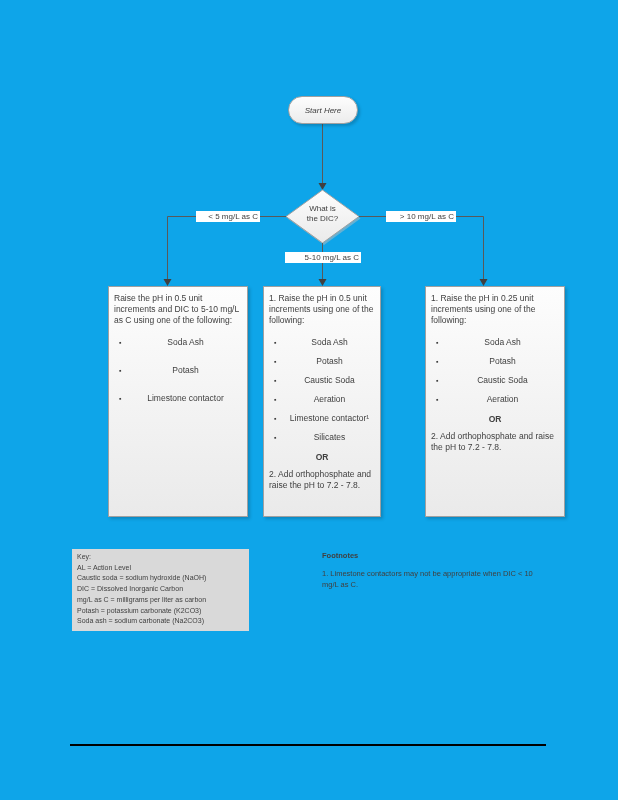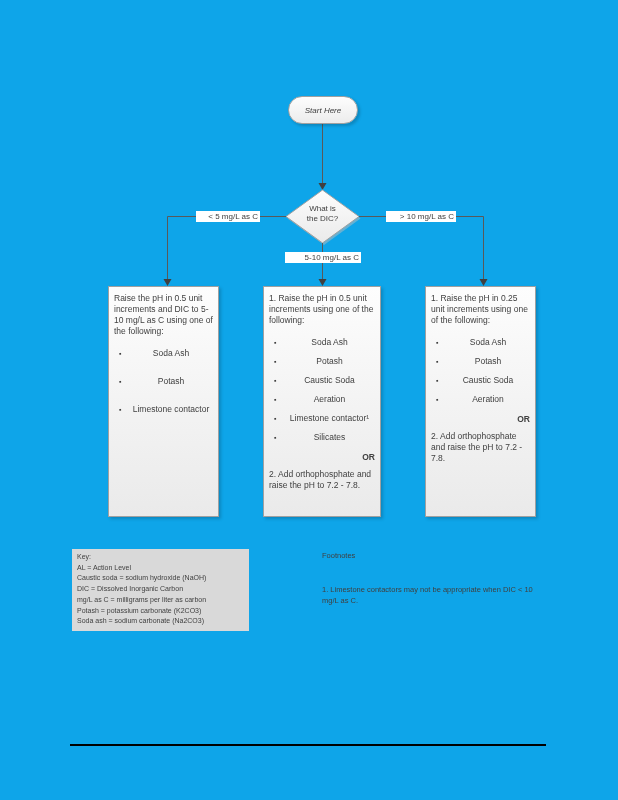--- a/index.html
+++ b/index.html
@@ -47,60 +47,60 @@
     text-align: right;
     padding: 0 2px;
     white-space: nowrap;
   }
   #branch-left-label  { left: 196px; top: 211px; width: 64px; }
   #branch-right-label { left: 386px; top: 211px; width: 70px; }
   #branch-center-label{ left: 285px; top: 252px; width: 76px; }
   .flowbox {
     position: absolute;
     top: 286px;
-    width: 111px; height: 231px;
+    width: 140px; height: 231px;
     border: 1px solid #a0a0a0;
     background: linear-gradient(#fdfdfd, #eaeaea);
     box-shadow: 2px 2px 3px rgba(0,0,0,0.18);
     padding: 6px 5px;
     font-size: 8.5px;
     line-height: 11px;
   }
   #box-left   { left: 108px; }
   #box-center { left: 263px; width: 118px; }
   #box-right  { left: 425px; }
   .flowbox ul { list-style: none; margin: 11px 0 0 0; padding-left: 15px; text-align: center; }
   .flowbox li { position: relative; margin-bottom: 8px; }
   .flowbox li::before {
     content: "▪";
     position: absolute;
     left: -10px; top: 0;
     font-size: 7px;
   }
   #box-left li { margin-bottom: 17px; }
-  .or-line { text-align: right; font-weight: bold; margin: 9px 0 6px 0; }
+  .or-line { text-align: center; font-weight: bold; margin: 9px 0 6px 0; }
   .step2 { margin-top: 2px; }
   #key-box {
     position: absolute;
     left: 72px; top: 549px;
     width: 177px; height: 82px;
     background: #d9d9d9;
     padding: 3px 5px;
     font-size: 7px;
     line-height: 10.7px;
   }
   #key-box div { white-space: nowrap; }
   #footnotes {
     position: absolute;
     left: 322px; top: 550px;
     width: 230px;
     font-size: 7.5px;
     line-height: 11.5px;
   }
-  #footnotes .fn-title { margin-bottom: 22px; }
+  #footnotes .fn-title { margin-bottom: 6px; font-weight: bold; }
   #footnotes .fn-item { width: 224px; }
   #footer-rule {
     position: absolute;
     left: 70px; top: 744px;
     width: 476px; height: 2px;
     background: #000000;
   }
 </style>
 </head>
 <body>

